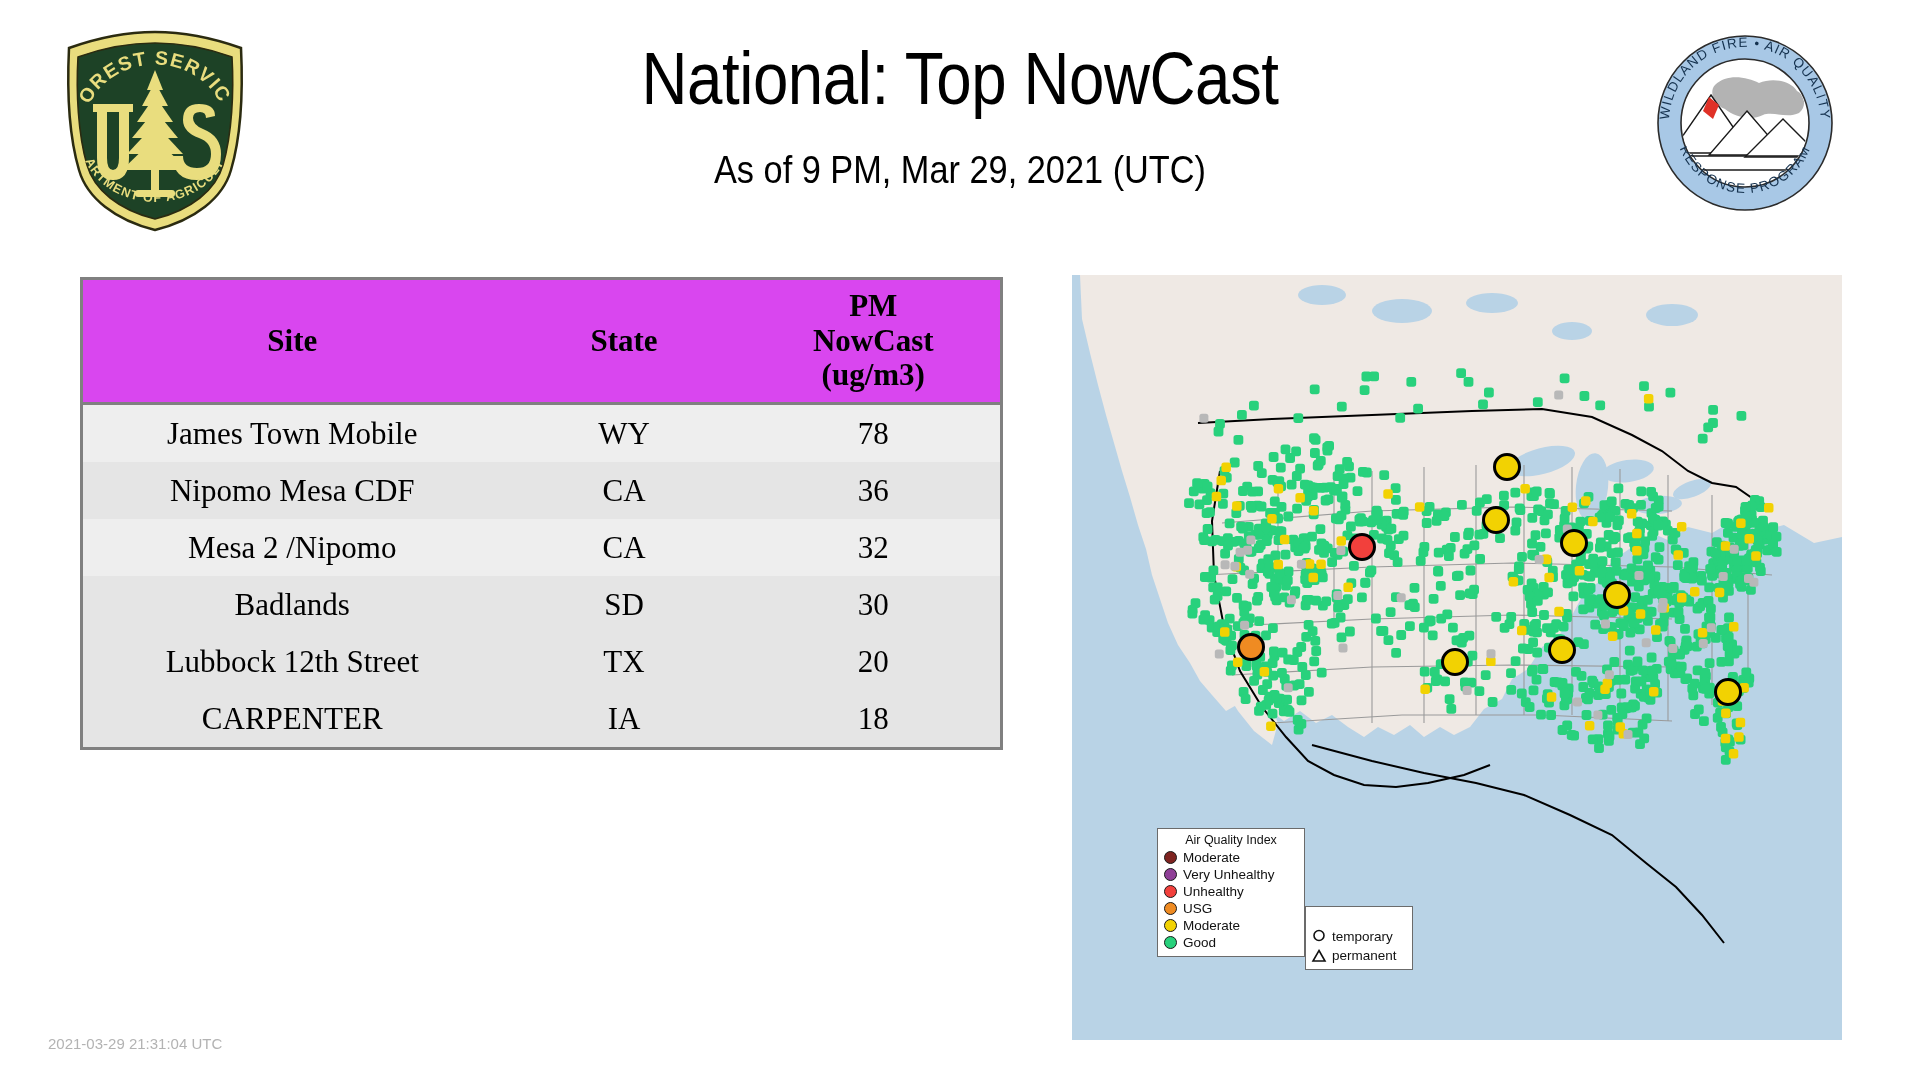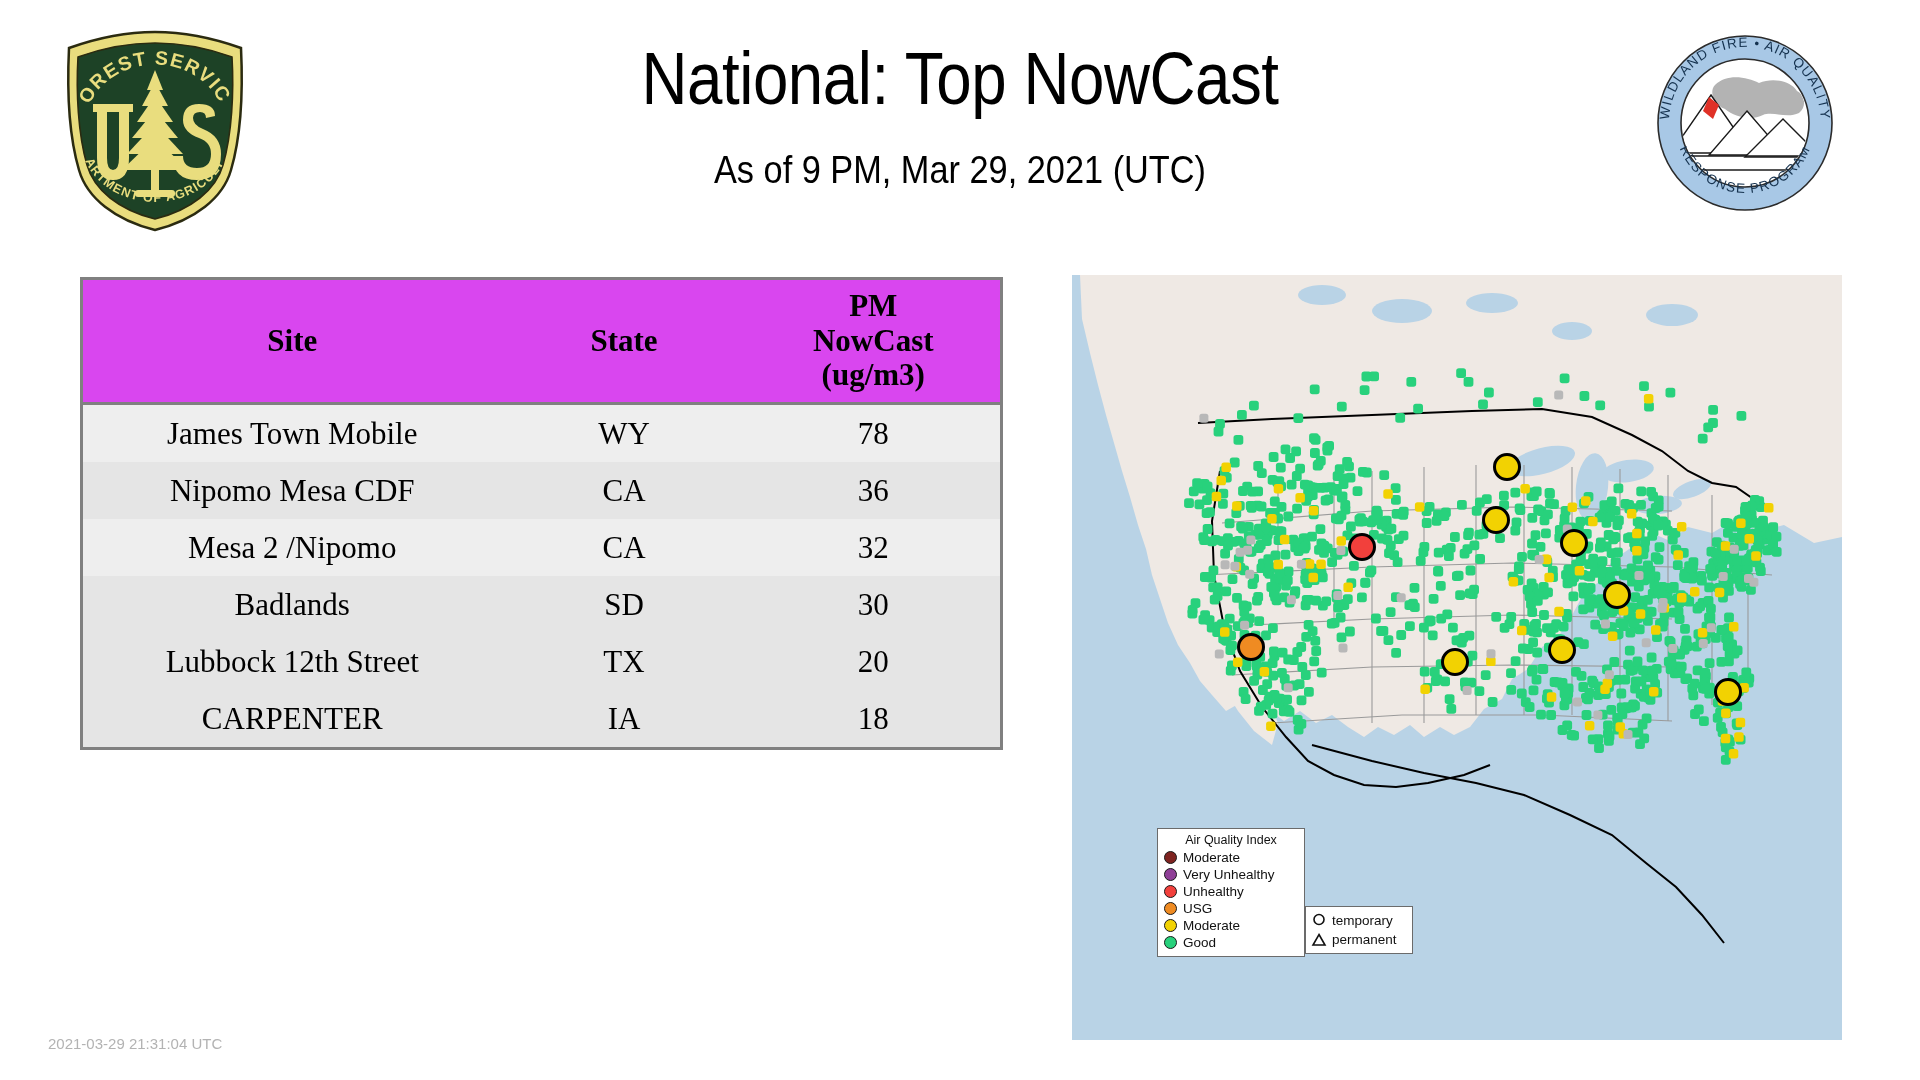--- a/index.html
+++ b/index.html
@@ -158,21 +158,21 @@
     box-sizing: border-box;
     margin-right: 6px;
     flex: 0 0 auto;
   }
   .legend-label { font-size: 13.5px; line-height: 1; }
 
   #shape-legend {
     left: 233px;
     top: 631px;
     width: 96px;
-    padding: 4px 5px 4px 5px;
+    padding: 20px 5px 4px 5px;
   }
   #shape-legend .legend-row { height: 19px; }
   .shape-mark {
     width: 16px; height: 16px;
     margin-right: 5px;
     flex: 0 0 auto;
   }
   .shape-mark svg { display:block; width:16px; height:16px; }
 
   

